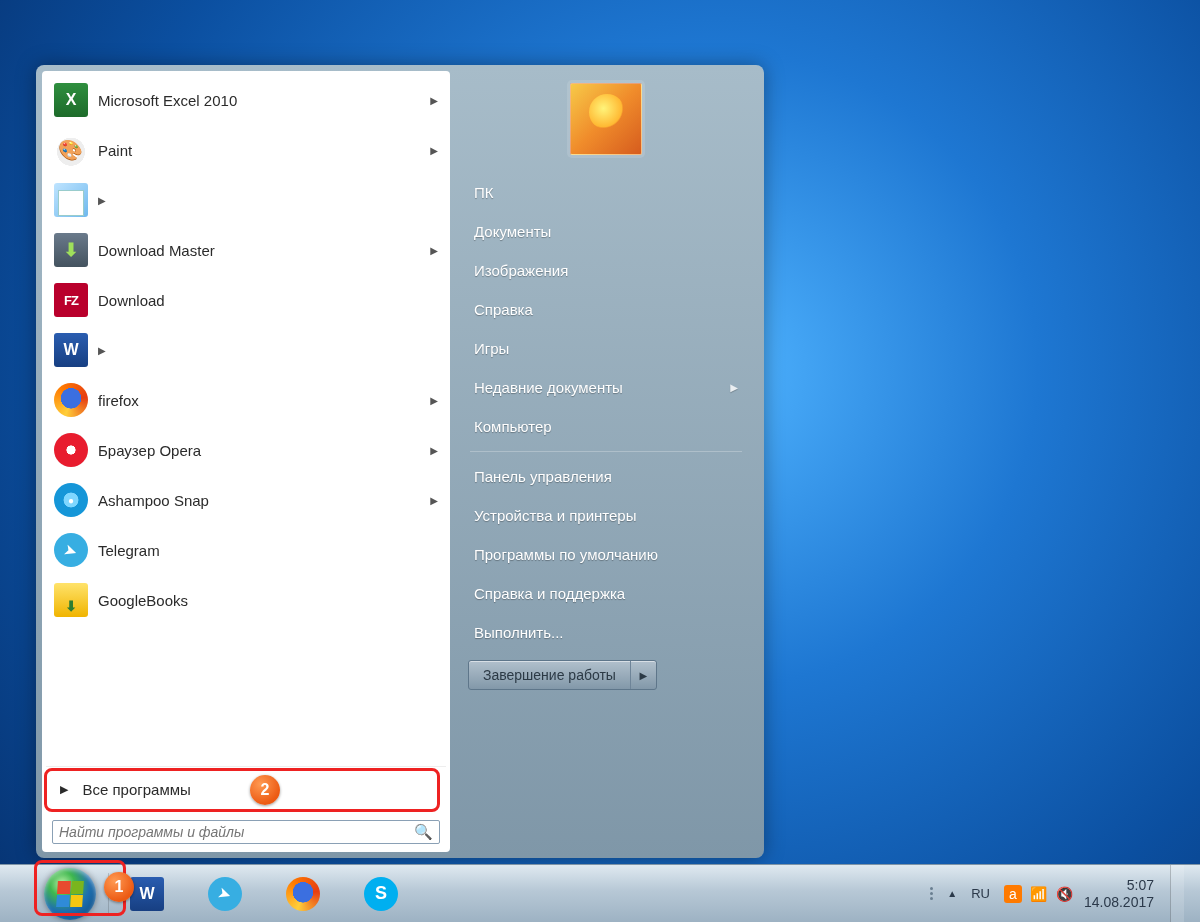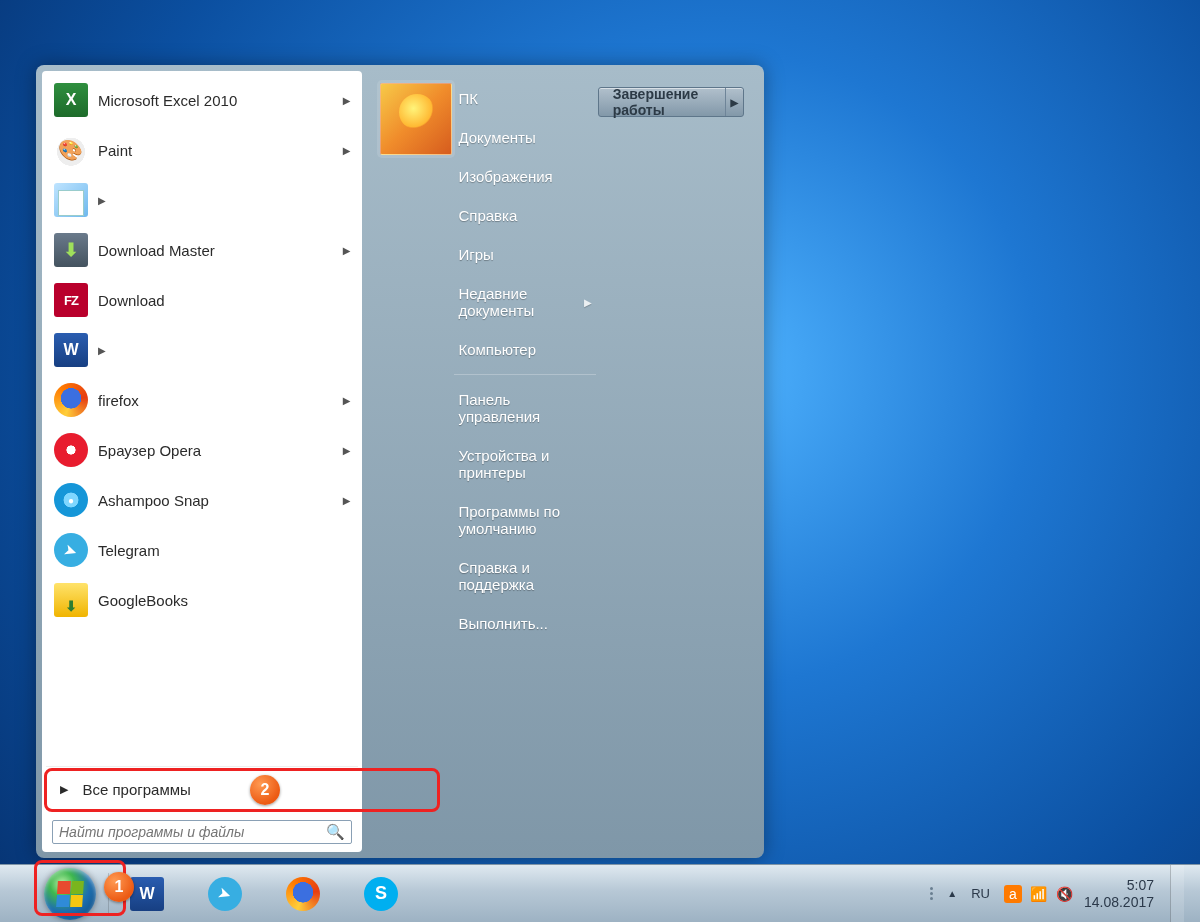--- a/index.html
+++ b/index.html
@@ -58,21 +58,21 @@
 }
 .search-box input {
   flex:1; border:none; outline:none;
   font-style: italic; color:#7a8a99; font-size: 14px;
   background:transparent;
 }
 .search-box .mag { color:#3b6ea5; font-size:15px; }
 
 .sm-right {
   flex: 1 1 auto; padding: 8px 14px 8px 18px;
-  display:flex; flex-direction:row;
+  display:flex; flex-direction:column;
   color:#fff;
 }
 .user-pic-wrap { display:flex; justify-content:center; padding:4px 0 18px; }
 .user-pic {
   width: 72px; height: 72px; border:1px solid rgba(255,255,255,.4);
   background: linear-gradient(135deg,#f7c948 0%,#f08c2b 50%,#d65c1e 100%);
   position:relative; border-radius:2px;
   box-shadow: 0 0 0 3px rgba(255,255,255,.12);
 }
 .user-pic::after{ content:""; position:absolute; left:18px; top:10px; width:36px; height:36px; background:radial-gradient(circle at 40% 40%, #fff47a 0%, #ffb933 60%, transparent 65%); border-radius:50%; }
@@ -88,21 +88,20 @@
 .rsep { height:1px; background: rgba(255,255,255,.25); margin: 5px 2px; }
 
 .shutdown-row { margin-top: 8px; display:flex; justify-content:flex-start; }
 .shutdown-btn {
   display:flex; align-items:center;
   height: 30px;
   background: linear-gradient(180deg,#b1c0cc 0%,#8298a9 100%);
   border:1px solid #5e768a; border-radius:3px;
   color:#2c3a46; font-size:14px;
   box-shadow: inset 0 1px 0 rgba(255,255,255,.5);
-  font-weight: bold;
 }
 .shutdown-btn .lbl { padding: 0 14px; }
 .shutdown-btn .more { width:26px; height:100%; display:flex; align-items:center; justify-content:center; border-left:1px solid #6e8498; font-size:10px; }
 
 
 .taskbar {
   position:absolute; left:0; right:0; bottom:0; height:58px;
   background: linear-gradient(180deg,#dfe9f0 0%,#b7c8d6 45%,#9db2c3 100%);
   border-top:1px solid #7e94a6;
   display:flex; align-items:center;

